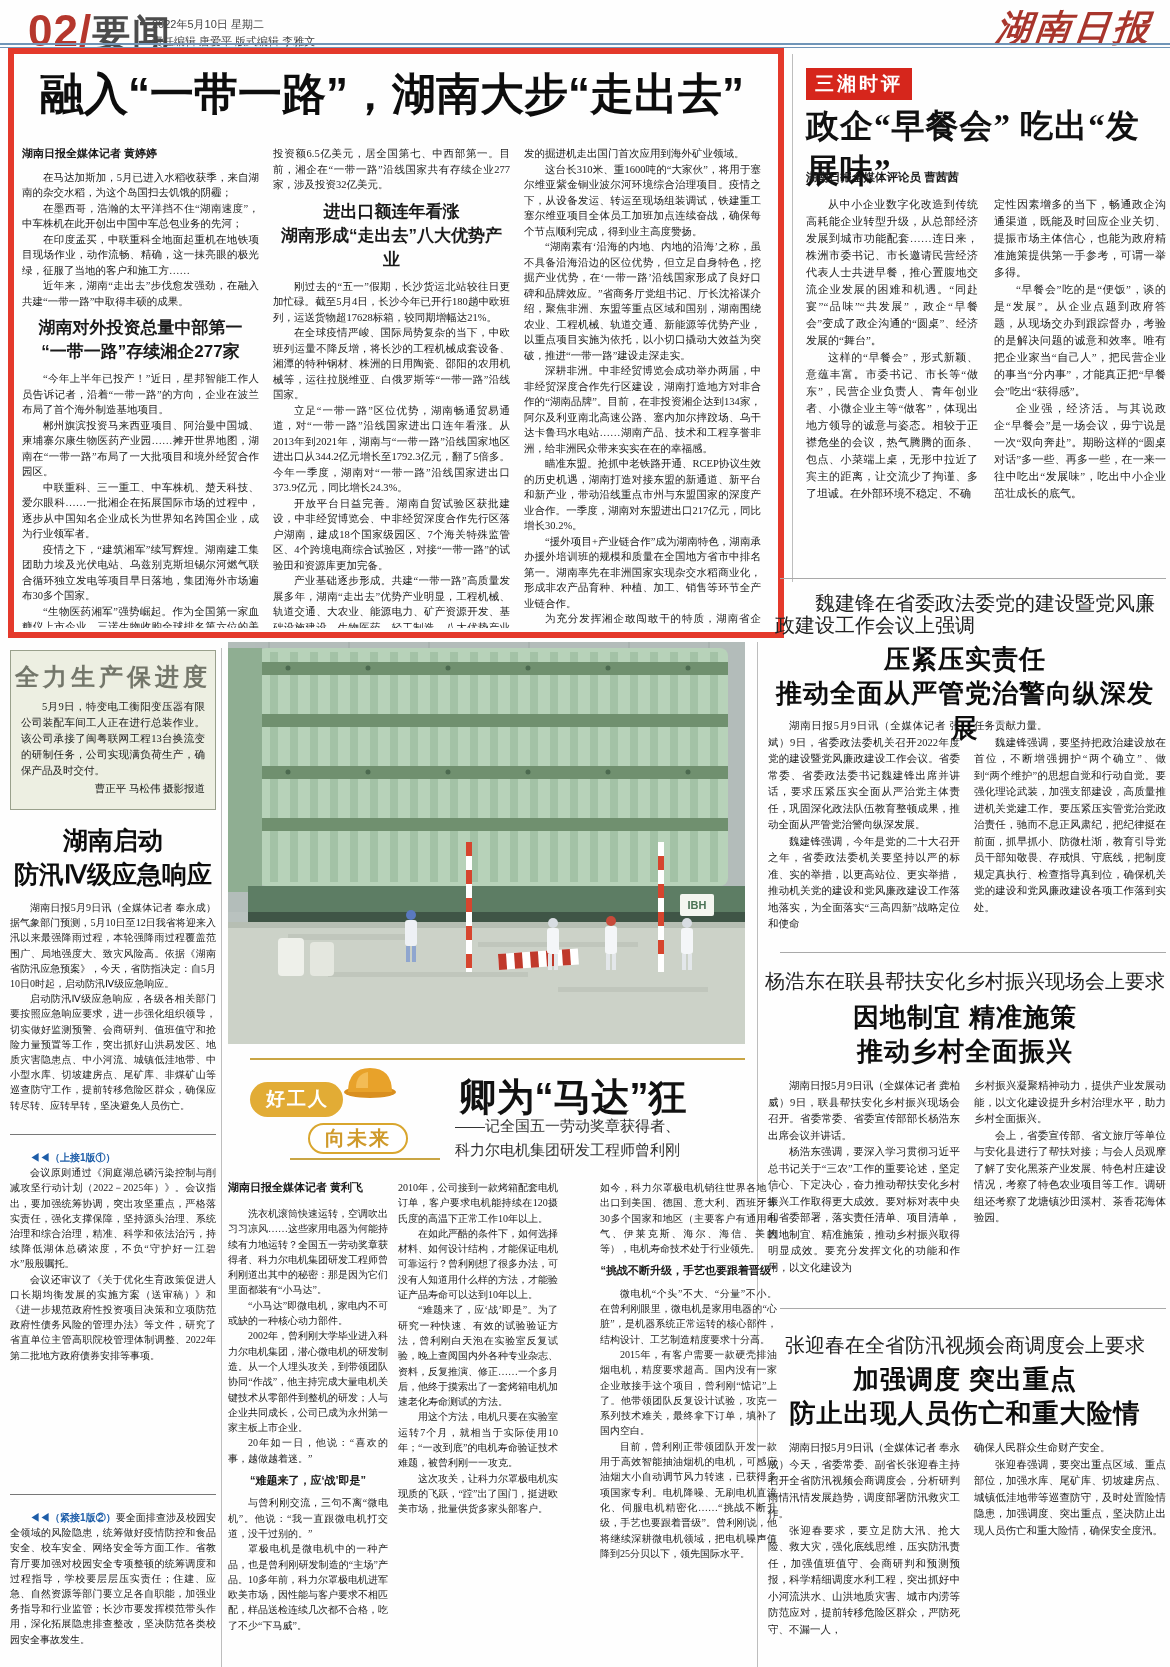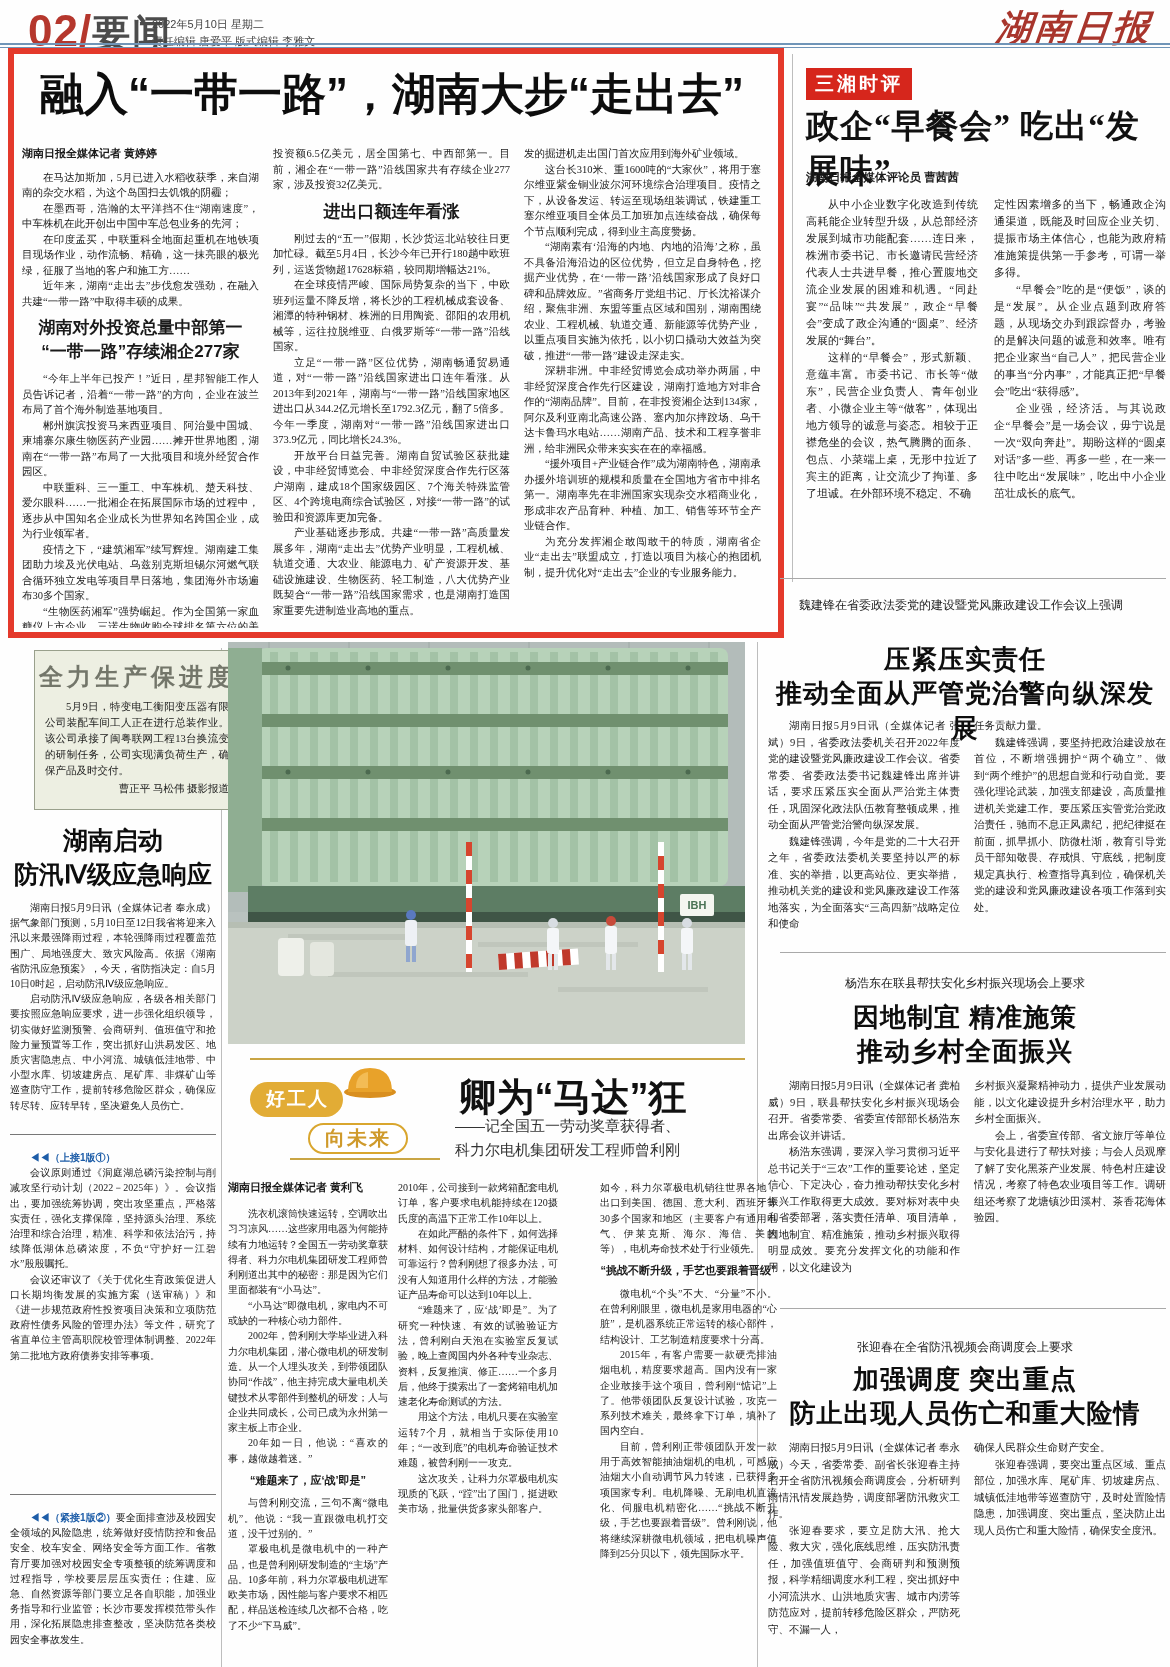--- a/index.html
+++ b/index.html
@@ -30,28 +30,28 @@
   .lead-col{width:237px;font-size:10.5px;line-height:15.5px;height:482px;}
   .lead-col .sub{font-size:17px;line-height:24px;}
   .lead-col .by{font-size:11px;margin-bottom:8px;}
   
   .op-badge{background:#d6261c;color:#fff;font-family:"Liberation Sans",sans-serif;
             font-weight:900;font-size:19px;padding:3px 9px;letter-spacing:3px;display:inline-block;}
   .op-headline{font-family:"Liberation Serif",serif;font-weight:900;font-size:33px;color:#111;letter-spacing:1px;}
   .op-by{font-family:"Liberation Sans",sans-serif;font-weight:bold;font-size:11.5px;}
   .op-col{width:172px;font-size:11px;line-height:17px;height:372px;color:#222;}
   
-  .kicker{font-size:12px;line-height:22px;color:#222;font-family:Liberation Sans, sans-serif;}
+  .kicker{font-size:20px;line-height:22px;color:#222;font-family:Liberation Mono, monospace;}
   .r-headline{font-family:"Liberation Sans",sans-serif;font-weight:900;font-size:26px;
               color:#0d0d0d;text-align:center;letter-spacing:1px;}
   .r-col{width:192px;font-size:10.5px;line-height:16.5px;}
   .rule-h{border-top:1px solid #a9a9a9;}
   .rule-v{border-left:1px solid #bdbdbd;}
   
-  .photo-box{background:#edefe2;border:1px solid #99a08c;margin-left:24px;}
+  .photo-box{background:#edefe2;border:1px solid #99a08c;}
   .photo-box-title{font-family:"Liberation Sans",sans-serif;font-weight:900;font-size:24px;
                    color:#73766a;text-align:center;letter-spacing:4px;margin:10px 0 6px 0;}
   .photo-box-caption{font-size:10.5px;line-height:16px;text-align:justify;padding:0 10px;}
   .flood-headline{font-family:"Liberation Sans",sans-serif;font-weight:900;font-size:25px;
                   text-align:center;line-height:33px;color:#0d0d0d;}
   .left-col{width:206px;font-size:10px;line-height:15.2px;}
   
   .gold-rule{border-top:2px solid #c9a544;}
   .w-headline{font-family:"Liberation Sans",sans-serif;font-weight:900;font-size:38px;color:#111;text-align:center;}
   .w-subtitle{font-family:"Liberation Sans",sans-serif;font-size:15px;color:#333;text-align:center;line-height:24px;}
@@ -97,32 +97,34 @@
         <p class="p">“今年上半年已投产！”近日，星邦智能工作人员告诉记者，沿着“一带一路”的方向，企业在波兰布局了首个海外制造基地项目。</p>
         <p class="p">郴州旗滨投资马来西亚项目、阿治曼中国城、柬埔寨尔康生物医药产业园……摊开世界地图，湖南在“一带一路”布局了一大批项目和境外经贸合作园区。</p>
         <p class="p">中联重科、三一重工、中车株机、楚天科技、爱尔眼科……一批湘企在拓展国际市场的过程中，逐步从中国知名企业成长为世界知名跨国企业，成为行业领军者。</p>
         <p class="p">疫情之下，“建筑湘军”续写辉煌。湖南建工集团助力埃及光伏电站、乌兹别克斯坦锡尔河燃气联合循环独立发电等项目早日落地，集团海外市场遍布30多个国家。</p>
         <p class="p">“生物医药湘军”强势崛起。作为全国第一家血糖仪上市企业，三诺生物收购全球排名第六位的美国血糖检测系统供应商Trividia，借助其广泛的全球销售网络，快速有效地进入80多个国家和地区。</p>
       </div>
     <div class="col lead-col">
         <p class="cont">投资额6.5亿美元，居全国第七、中西部第一。目前，湘企在“一带一路”沿线国家共有存续企业277家，涉及投资32亿美元。</p>
         <div class="sub">
           <div>进出口额连年看涨</div>
+          <div>湖南形成“走出去”八大优势产业</div>
         </div>
         <p class="p">刚过去的“五一”假期，长沙货运北站较往日更加忙碌。截至5月4日，长沙今年已开行180趟中欧班列，运送货物超17628标箱，较同期增幅达21%。</p>
         <p class="p">在全球疫情严峻、国际局势复杂的当下，中欧班列运量不降反增，将长沙的工程机械成套设备、湘潭的特种钢材、株洲的日用陶瓷、邵阳的农用机械等，运往拉脱维亚、白俄罗斯等“一带一路”沿线国家。</p>
         <p class="p">立足“一带一路”区位优势，湖南畅通贸易通道，对“一带一路”沿线国家进出口连年看涨。从2013年到2021年，湖南与“一带一路”沿线国家地区进出口从344.2亿元增长至1792.3亿元，翻了5倍多。今年一季度，湖南对“一带一路”沿线国家进出口373.9亿元，同比增长24.3%。</p>
         <p class="p">开放平台日益完善。湖南自贸试验区获批建设，中非经贸博览会、中非经贸深度合作先行区落户湖南，建成18个国家级园区、7个海关特殊监管区、4个跨境电商综合试验区，对接“一带一路”的试验田和资源库更加完备。</p>
         <p class="p">产业基础逐步形成。共建“一带一路”高质量发展多年，湖南“走出去”优势产业明显，工程机械、轨道交通、大农业、能源电力、矿产资源开发、基础设施建设、生物医药、轻工制造，八大优势产业既契合“一带一路”沿线国家需求，也是湖南打造国家重要先进制造业高地的重点。</p>
       </div>
     <div class="col lead-col">
         <p class="cont">发的掘进机走出国门首次应用到海外矿业领域。</p>
         <p class="p">这台长310米、重1600吨的“大家伙”，将用于塞尔维亚紫金铜业波尔河环境综合治理项目。疫情之下，从设备发运、转运至现场组装调试，铁建重工塞尔维亚项目全体员工加班加点连续奋战，确保每个节点顺利完成，得到业主高度赞扬。</p>
         <p class="p">“湖南素有‘沿海的内地、内地的沿海’之称，虽不具备沿海沿边的区位优势，但立足自身特色，挖掘产业优势，在‘一带一路’沿线国家形成了良好口碑和品牌效应。”省商务厅党组书记、厅长沈裕谋介绍，聚焦非洲、东盟等重点区域和国别，湖南围绕农业、工程机械、轨道交通、新能源等优势产业，以重点项目实施为依托，以小切口撬动大效益为突破，推进“一带一路”建设走深走实。</p>
         <p class="p">深耕非洲。中非经贸博览会成功举办两届，中非经贸深度合作先行区建设，湖南打造地方对非合作的“湖南品牌”。目前，在非投资湘企达到134家，阿尔及利亚南北高速公路、塞内加尔摔跤场、乌干达卡鲁玛水电站……湖南产品、技术和工程享誉非洲，给非洲民众带来实实在在的幸福感。</p>
+        <p class="p">瞄准东盟。抢抓中老铁路开通、RCEP协议生效的历史机遇，湖南打造对接东盟的新通道、新平台和新产业，带动沿线重点市州与东盟国家的深度产业合作。一季度，湖南对东盟进出口217亿元，同比增长30.2%。</p>
         <p class="p">“援外项目+产业链合作”成为湖南特色，湖南承办援外培训班的规模和质量在全国地方省市中排名第一。湖南率先在非洲国家实现杂交水稻商业化，形成非农产品育种、种植、加工、销售等环节全产业链合作。</p>
         <p class="p">为充分发挥湘企敢闯敢干的特质，湖南省企业“走出去”联盟成立，打造以项目为核心的抱团机制，提升优化对“走出去”企业的专业服务能力。</p>
       </div>
   </div>
 
   <div class="abs op-badge" style="left:806px;top:68px;">三湘时评</div>
   <div class="abs op-headline" style="left:806px;top:104px;width:360px;">政企“早餐会” 吃出“发展味”</div>
   <div class="abs op-by" style="left:806px;top:170px;">湖南日报全媒体评论员 曹茜茜</div>
   <div class="abs col op-col" style="left:806px;top:196px;">
       <p class="p">从中小企业数字化改造到传统高耗能企业转型升级，从总部经济发展到城市功能配套……连日来，株洲市委书记、市长邀请民营经济代表人士共进早餐，推心置腹地交流企业发展的困难和机遇。“同赴宴”“品味”“共发展”，政企“早餐会”变成了政企沟通的“圆桌”、经济发展的“舞台”。</p>

